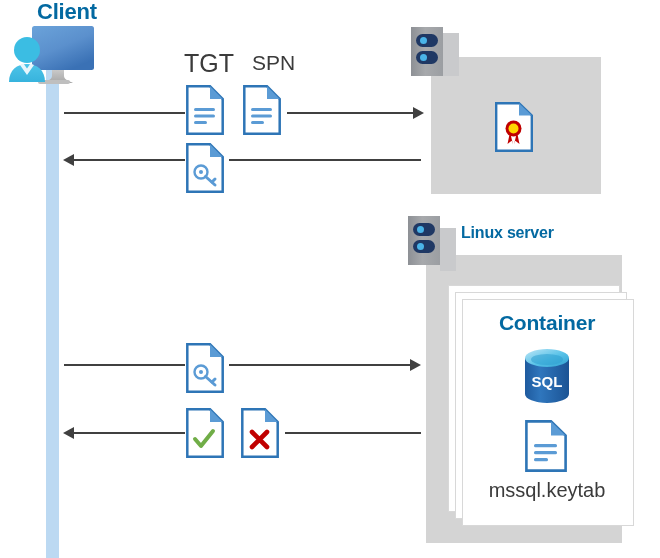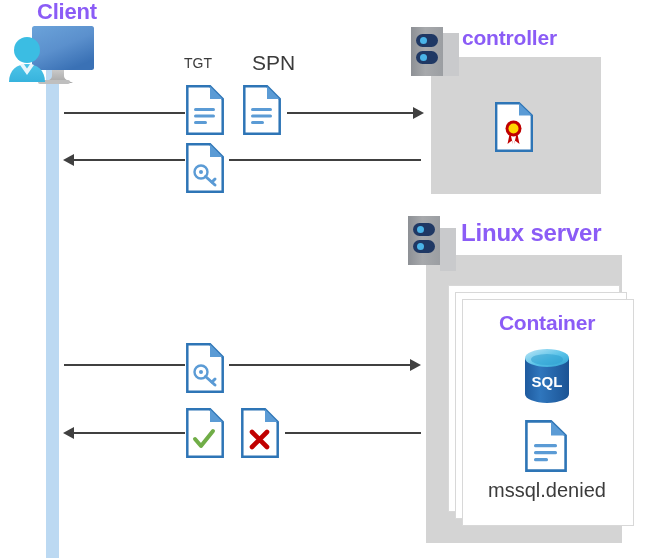--- a/index.html
+++ b/index.html
@@ -15,21 +15,21 @@
     width: 660px;
     height: 558px;
     background: #ffffff;
     overflow: hidden;
   }
   .abs { position: absolute; }
 
   
   .title-bold {
     font-weight: bold;
-    color: #8b5cf6;
+    color: #0369a1;
     letter-spacing: -0.2px;
   }
   .label-plain {
     color: #3b3b3b;
     font-weight: normal;
   }
 
   
   .lifeline {
     background: #bcd9f2;
@@ -125,21 +125,20 @@
 
   <div class="abs" style="left:443px; top:33px; width:16px; height:43px; background:#c9cacc;"></div>
 
   <div class="abs rack" style="left:411px; top:27px; width:32px; height:49px;">
     <div class="abs rack-bar" style="left:5px; top:7px; width:22px; height:13px;"></div>
     <div class="abs rack-dot" style="left:9px; top:10px; width:7px; height:7px;"></div>
     <div class="abs rack-bar" style="left:5px; top:24px; width:22px; height:13px;"></div>
     <div class="abs rack-dot" style="left:9px; top:27px; width:7px; height:7px;"></div>
   </div>
 
-  <div class="abs title-bold" style="left:462px; top:26px; font-size:21px; line-height:24px;">controller</div>
 
   <div class="abs" style="left:495px; top:102px; width:38px; height:50px;">
     <svg width="38" height="50" viewBox="0 0 38 50">
       <path d="M1.2 1.2 H24 L36.8 13.5 V48.8 H1.2 Z" fill="#ffffff" stroke="#2e75b6" stroke-width="2.4"></path>
       <path d="M24 1.2 L36.8 13.5 H24 Z" fill="#5b9bd5"></path>
 
       <path d="M15 30 l-2.5 12 l4.2 -3.2 l1.3 3.6 z" fill="#c00000"></path>
       <path d="M22 30 l2.5 12 l-4.2 -3.2 l-1.3 3.6 z" fill="#c00000"></path>
       <circle cx="18.5" cy="26.5" r="8" fill="#c00000"></circle>
       <circle cx="18.5" cy="26.5" r="5" fill="#ffd700"></circle>
@@ -150,21 +149,21 @@
 
   <div class="abs" style="left:440px; top:228px; width:16px; height:43px; background:#c9cacc;"></div>
 
   <div class="abs rack" style="left:408px; top:216px; width:32px; height:49px;">
     <div class="abs rack-bar" style="left:5px; top:7px; width:22px; height:13px;"></div>
     <div class="abs rack-dot" style="left:9px; top:10px; width:7px; height:7px;"></div>
     <div class="abs rack-bar" style="left:5px; top:24px; width:22px; height:13px;"></div>
     <div class="abs rack-dot" style="left:9px; top:27px; width:7px; height:7px;"></div>
   </div>
 
-  <div class="abs title-bold" style="left:461px; top:221px; font-size:24px; line-height:24px;">Linux server</div>
+  <div class="abs title-bold" style="left:461px; top:221px; font-size:16px; line-height:24px;">Linux server</div>
 
   <div class="abs card" style="left:448px; top:285px; width:170px; height:225px;"></div>
   <div class="abs card" style="left:455px; top:292px; width:170px; height:225px;"></div>
 
   <div class="abs card" style="left:462px; top:299px; width:170px; height:225px;"></div>
 
   <div class="abs title-bold" style="left:462px; top:311px; width:170px; text-align:center; font-size:21px; line-height:24px;">Container</div>
 
   <div class="abs" style="left:523px; top:349px; width:48px; height:54px;">
     <svg width="48" height="54" viewBox="0 0 48 54">
@@ -190,23 +189,23 @@
   <div class="abs" style="left:525px; top:420px; width:42px; height:52px;">
     <svg width="42" height="52" viewBox="0 0 42 52">
       <path d="M1.4 1.4 H26 L40.6 15.5 V50.6 H1.4 Z" fill="#ffffff" stroke="#2e75b6" stroke-width="2.6"></path>
       <path d="M26 1.4 L40.6 15.5 H26 Z" fill="#5b9bd5"></path>
       <rect x="9" y="24" width="23" height="3.2" rx="1.5" fill="#5b9bd5"></rect>
       <rect x="9" y="31" width="23" height="3.2" rx="1.5" fill="#5b9bd5"></rect>
       <rect x="9" y="38" width="14" height="3.2" rx="1.5" fill="#5b9bd5"></rect>
     </svg>
   </div>
 
-  <div class="abs label-plain" style="left:462px; top:478px; width:170px; text-align:center; font-size:20px; line-height:24px;">mssql.denied</div>
-
-  <div class="abs label-plain" style="left:184px; top:51px; font-size:14px; line-height:24px;">TGT</div>
+  <div class="abs label-plain" style="left:462px; top:478px; width:170px; text-align:center; font-size:20px; line-height:24px;">mssql.keytab</div>
+
+  <div class="abs label-plain" style="left:184px; top:51px; font-size:25px; line-height:24px;">TGT</div>
   <div class="abs label-plain" style="left:252px; top:51px; font-size:21px; line-height:24px;">SPN</div>
 
   <div class="abs conn-line" style="left:64px; top:112px; width:121px;"></div>
   <div class="abs conn-line" style="left:287px; top:112px; width:128px;"></div>
   <div class="abs arrow-head arrow-right" style="left:413px; top:107px;"></div>
 
   <div class="abs" style="left:186px; top:85px; width:38px; height:50px;">
     <svg width="38" height="50" viewBox="0 0 38 50">
       <path d="M1.3 1.3 H24 L36.7 14 V48.7 H1.3 Z" fill="#ffffff" stroke="#2e75b6" stroke-width="2.5"></path>
       <path d="M24 1.3 L36.7 14 H24 Z" fill="#5b9bd5"></path>

